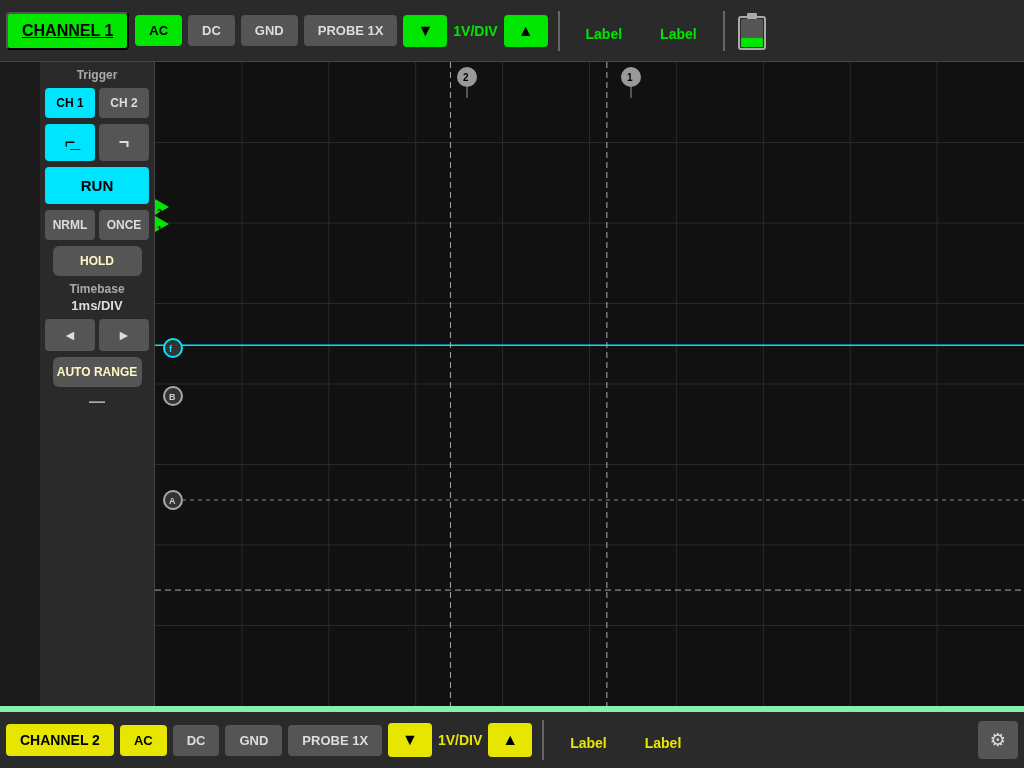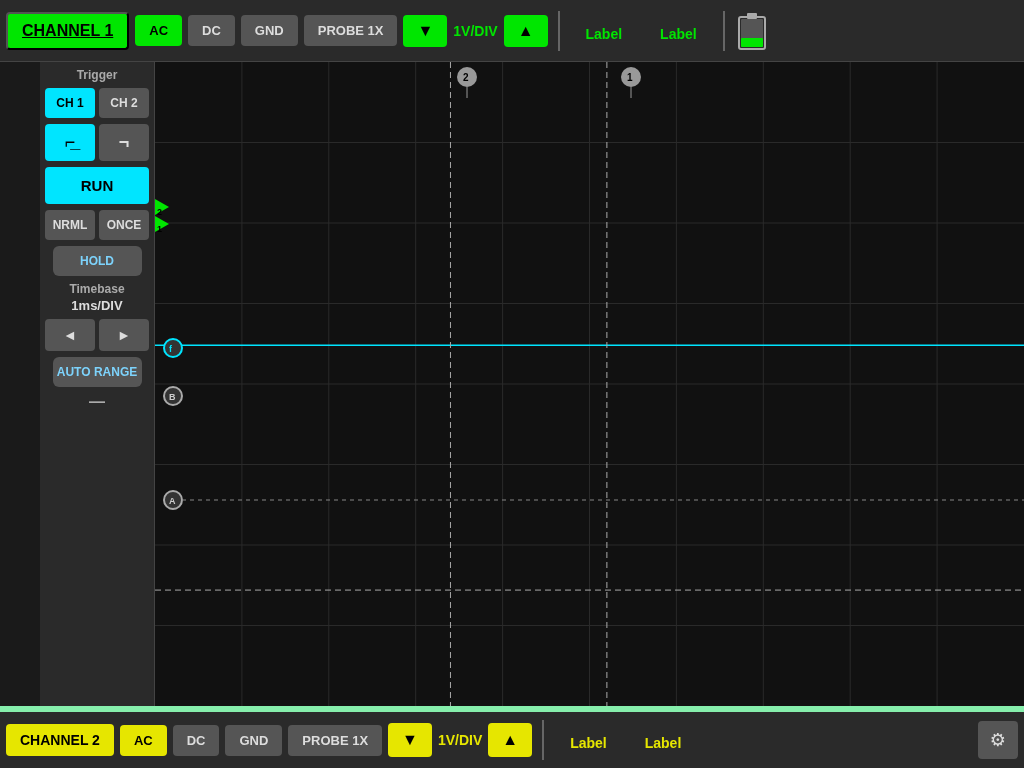--- a/index.html
+++ b/index.html
@@ -142,21 +142,21 @@
       cursor: pointer;
       font-size: 15px;
       font-weight: bold;
       border-radius: 4px;
       padding: 10px 0;
       width: 104px;
     }
 
     .btn-sidebar-wide {
       background: #555;
-      color: #7dd3fc;
+      color: #fef9c3;
       border: none;
       cursor: pointer;
       font-size: 12px;
       font-weight: bold;
       border-radius: 6px;
       padding: 8px 0;
       width: 89px;
     }
 
     .timebase-section {

